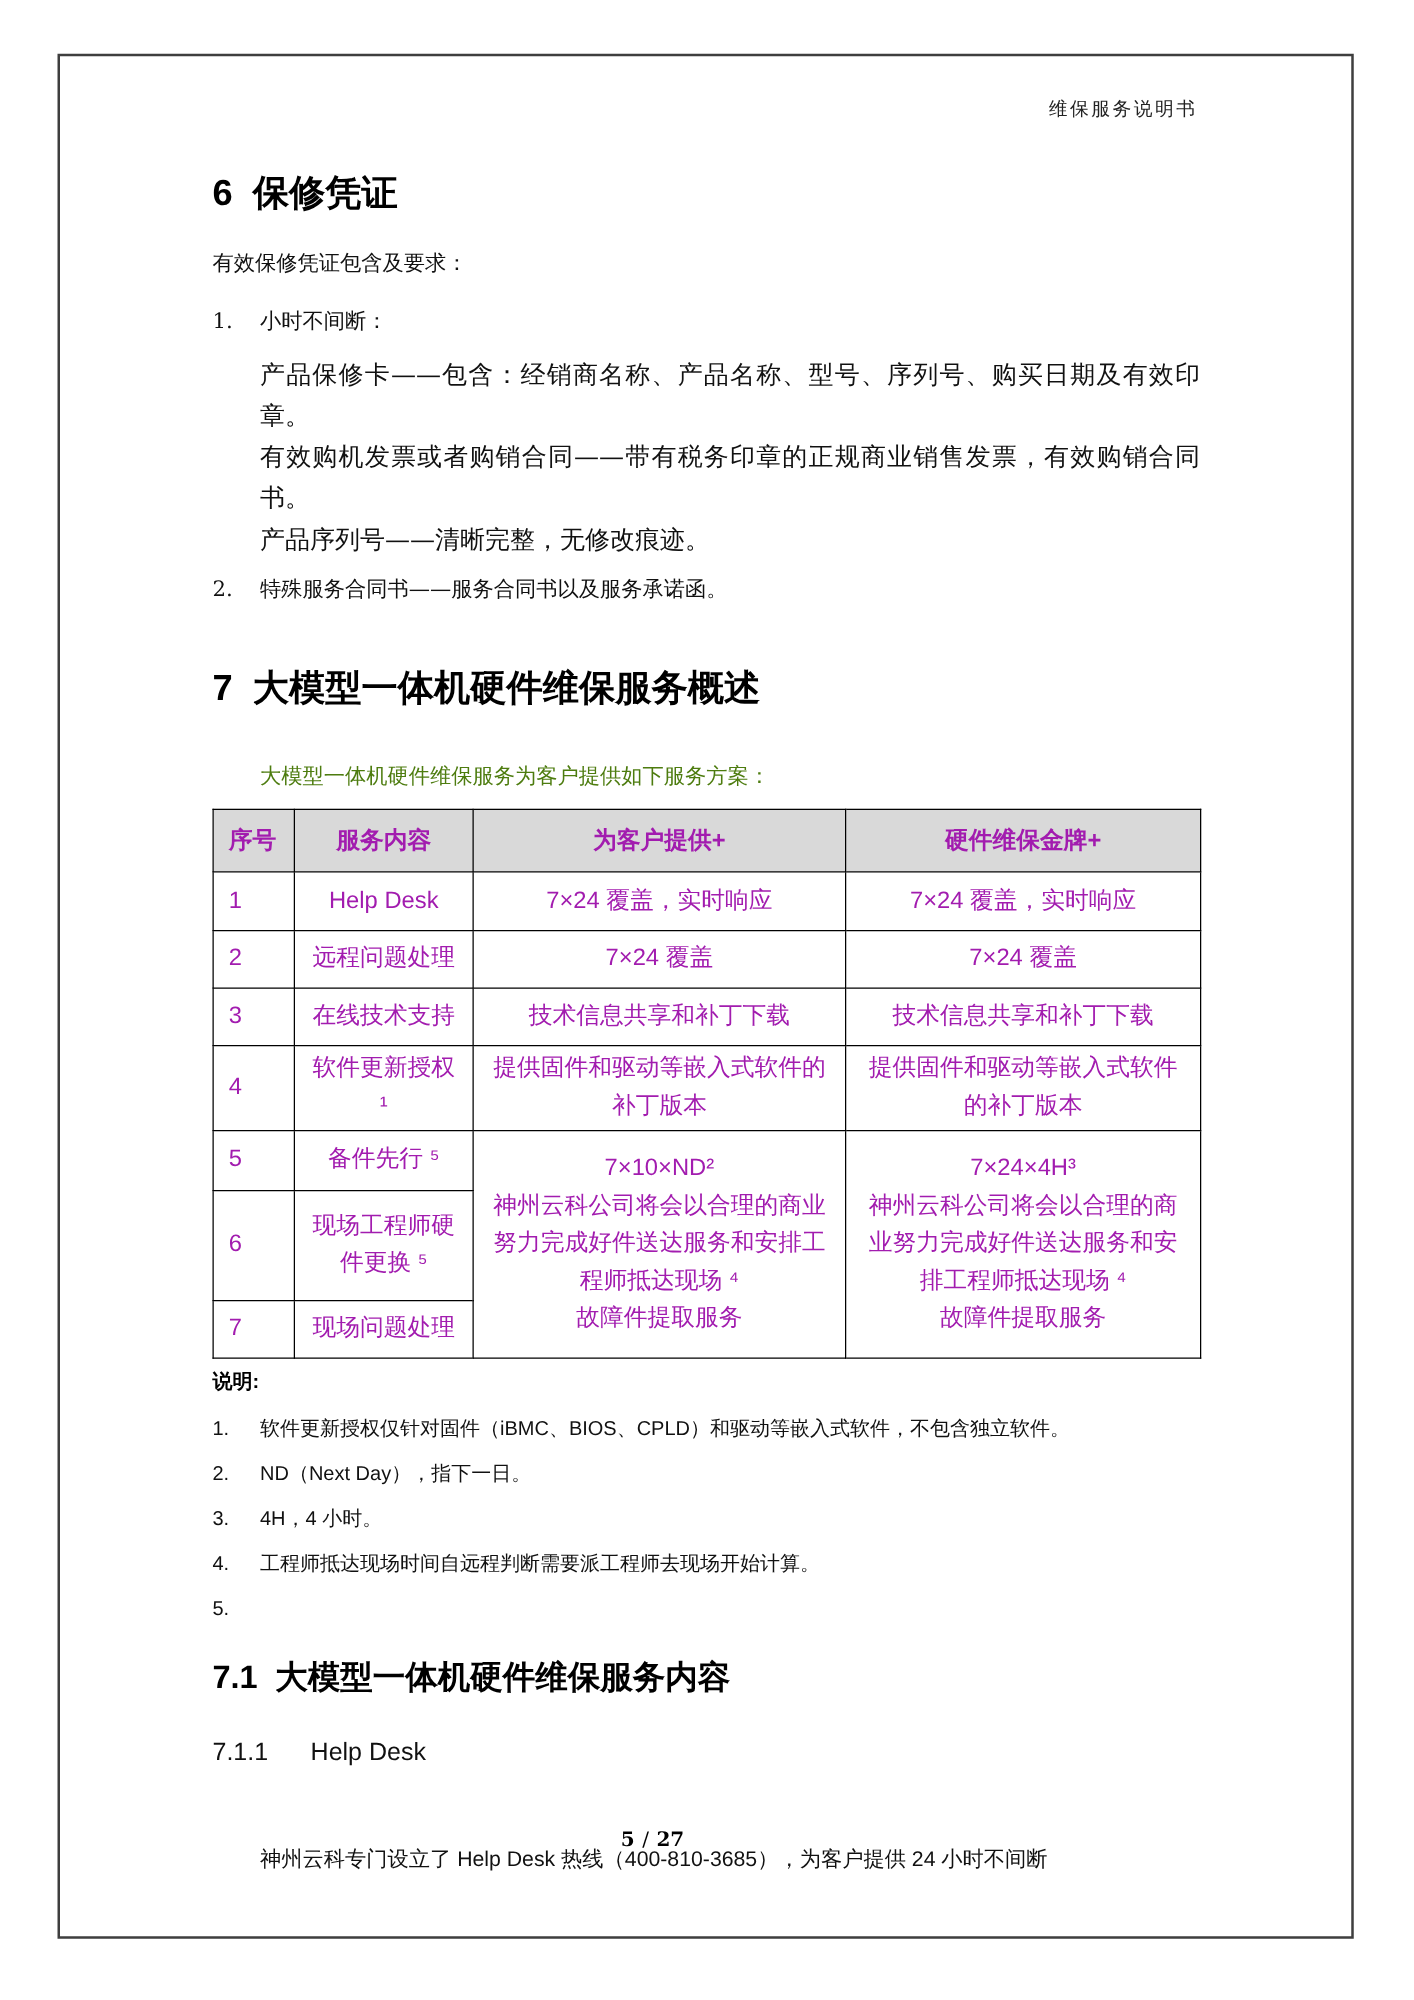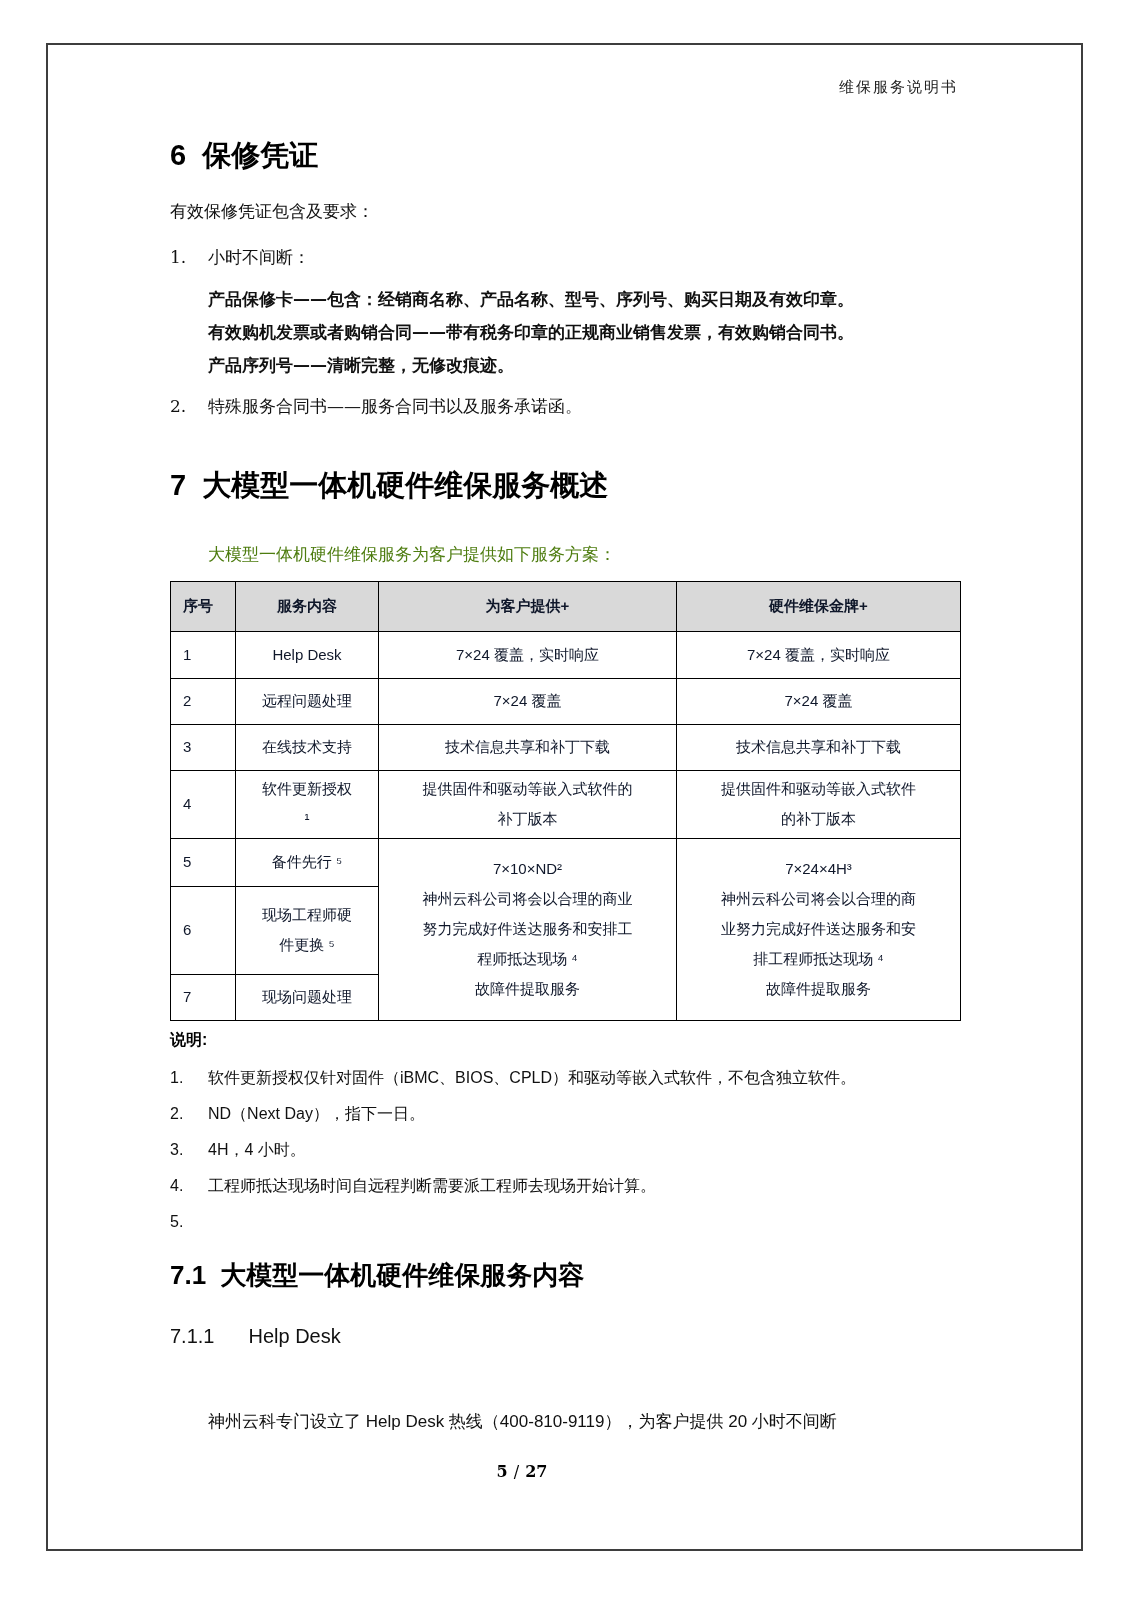--- a/index.html
+++ b/index.html
@@ -25,29 +25,29 @@
   .h2 .h-num{margin-right:14px;}
   .h3{font-size:20px;font-weight:400;color:#111;display:flex;margin:32px 0 0 0;line-height:1.3;}
   .h3 .h-num{margin-right:34px;}
 
   .body-text{font-size:17px;line-height:24px;color:#111;margin:0;}
   .intro6{margin-top:26px;}
   .list-item{display:flex;margin-top:22px;font-size:17px;line-height:24px;color:#111;}
   .list-item .li-num{width:38px;flex:0 0 38px;}
   .li2{margin-top:12px;}
   .sub-block{
-    margin:14px 0 0 38px;width:752px;font-size:17px;line-height:33px;
-    white-space:pre-line;color:#111;text-align:justify;font-weight:bold;
+    margin:14px 0 0 38px;width:752px;font-size:20px;line-height:33px;
+    white-space:pre-line;color:#111;text-align:justify;
   }
   .h7{margin-top:50px;}
   .intro7{margin:40px 0 0 38px;font-size:17px;line-height:24px;color:#4d7c0f;}
 
   table.svc{
     border-collapse:collapse;margin-top:14px;width:790px;table-layout:fixed;
-    font-size:15px;color:#0f172a;
+    font-size:19px;color:#a21caf;
   }
   table.svc th,table.svc td{border:1.5px solid #000;box-sizing:border-box;padding:2px 4px;}
   table.svc th{
     background:#d9d9d9;font-weight:bold;height:50px;text-align:center;vertical-align:middle;
   }
   table.svc th.th-no{text-align:left;padding-left:12px;}
   table.svc td{text-align:center;vertical-align:middle;white-space:pre-line;line-height:30px;}
   table.svc td.no{text-align:left;padding-left:12px;}
   tr.r1 td{height:47px;} tr.r2 td{height:46px;} tr.r3 td{height:46px;}
   tr.r4 td{height:68px;} tr.r5 td{height:48px;} tr.r6 td{height:88px;} tr.r7 td{height:46px;}
@@ -197,19 +197,19 @@
   <h2 class="h2">
     <span class="h-num">7.1</span>
     <span class="h-title">大模型一体机硬件维保服务内容</span>
   </h2>
 
   <h3 class="h3">
     <span class="h-num">7.1.1</span>
     <span class="h-title">Help Desk</span>
   </h3>
 
-  <p class="para711">神州云科专门设立了 Help Desk 热线（400-810-9119），为客户提供 20 小时不间断</p>
+  <p class="para711">神州云科专门设立了 Help Desk 热线（400-810-3685），为客户提供 24 小时不间断</p>
 
 </div>
 
 <div class="footer">
   <span>5</span><span class="sep">/</span><span>27</span>
 </div>
 
 </body></html>

